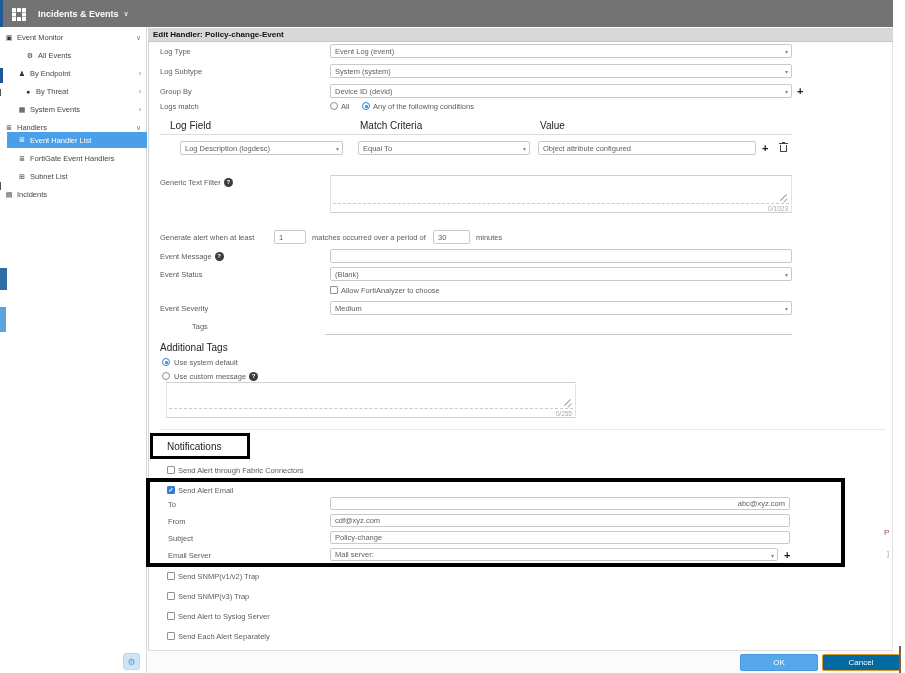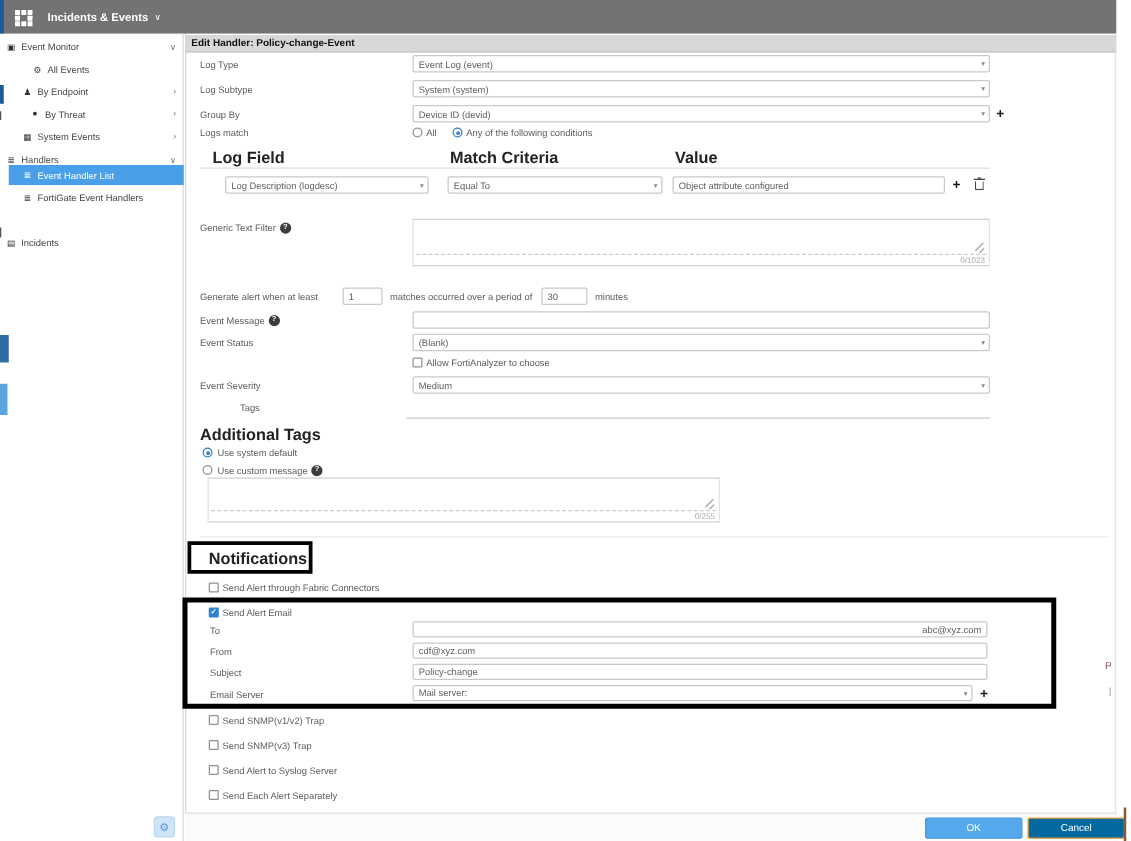--- a/index.html
+++ b/index.html
@@ -23,21 +23,21 @@
   .si.sel2{left:7px;width:140px;background:#4aa0e8;color:#fff;}
   .si.sel2 .ico{color:#fff;}
   
   .panel{position:absolute;left:148px;top:27px;width:745px;height:646px;background:#fff;
          border-left:1px solid #d6d6d6;border-right:1px solid #e3e3e3;box-sizing:border-box;}
   .phead{position:absolute;left:148px;top:28px;width:745px;height:14px;background:#d8d8d8;
          border-bottom:1px solid #c6c6c6;display:flex;align-items:center;padding-left:5px;
          box-sizing:border-box;font-size:8px;font-weight:bold;color:#111;}
   
   .lb{position:absolute;height:14px;display:flex;align-items:center;font-size:7.5px;color:#5c5c5c;gap:3px;}
-  .lbb{position:absolute;height:14px;display:flex;align-items:center;font-size:13px;font-weight:bold;color:#222;gap:3px;}
+  .lbb{position:absolute;height:14px;display:flex;align-items:center;font-size:10px;font-weight:normal;color:#222;gap:3px;}
   .inp{position:absolute;height:14px;box-sizing:border-box;border:1px solid #c9c9c9;border-radius:2px;
        background:#fff;font-size:7.5px;color:#606060;display:flex;align-items:center;padding:0 4px;}
   .sel{padding-right:12px;}
   .crt{position:absolute;right:3px;top:50%;transform:translateY(-50%);font-size:6px;color:#888;}
   .cb{position:absolute;width:8px;height:8px;box-sizing:border-box;border:1px solid #919191;
       border-radius:1px;background:#fff;font-size:6px;line-height:6px;text-align:center;color:#fff;}
   .cb.on{background:#2f80d0;border-color:#2f80d0;font-weight:bold;}
   .rd{position:absolute;width:8px;height:8px;box-sizing:border-box;border:1px solid #919191;border-radius:50%;background:#fff;}
   .rd.on{border-color:#2f80d0;}
   .rd.on::after{content:"";position:absolute;left:1.5px;top:1.5px;width:3px;height:3px;background:#2f80d0;border-radius:50%;}
@@ -116,20 +116,24 @@
     <span class="chv">∨</span>
   </div>
   <div class="si sel2" style="top:132px;padding-left:10px;height:16px;">
     <span class="ico">≣</span>
     <span>Event Handler List</span>
   </div>
   <div class="si" style="top:150px;padding-left:17px;">
     <span class="ico">≣</span>
     <span>FortiGate Event Handlers</span>
   </div>
+  <div class="si" style="top:168px;padding-left:17px;">
+    <span class="ico">⊞</span>
+    <span>Subnet List</span>
+  </div>
   <div class="si" style="top:186px;padding-left:4px;">
     <span class="ico">▤</span>
     <span>Incidents</span>
   </div>
 
   <div class="panel"></div>
   <div class="phead">Edit Handler: Policy-change-Event</div>
 
   <div class="lb" style="left:160px;top:44px;">Log Type</div>
   <div class="inp sel" style="left:330px;top:44px;width:462px;">

